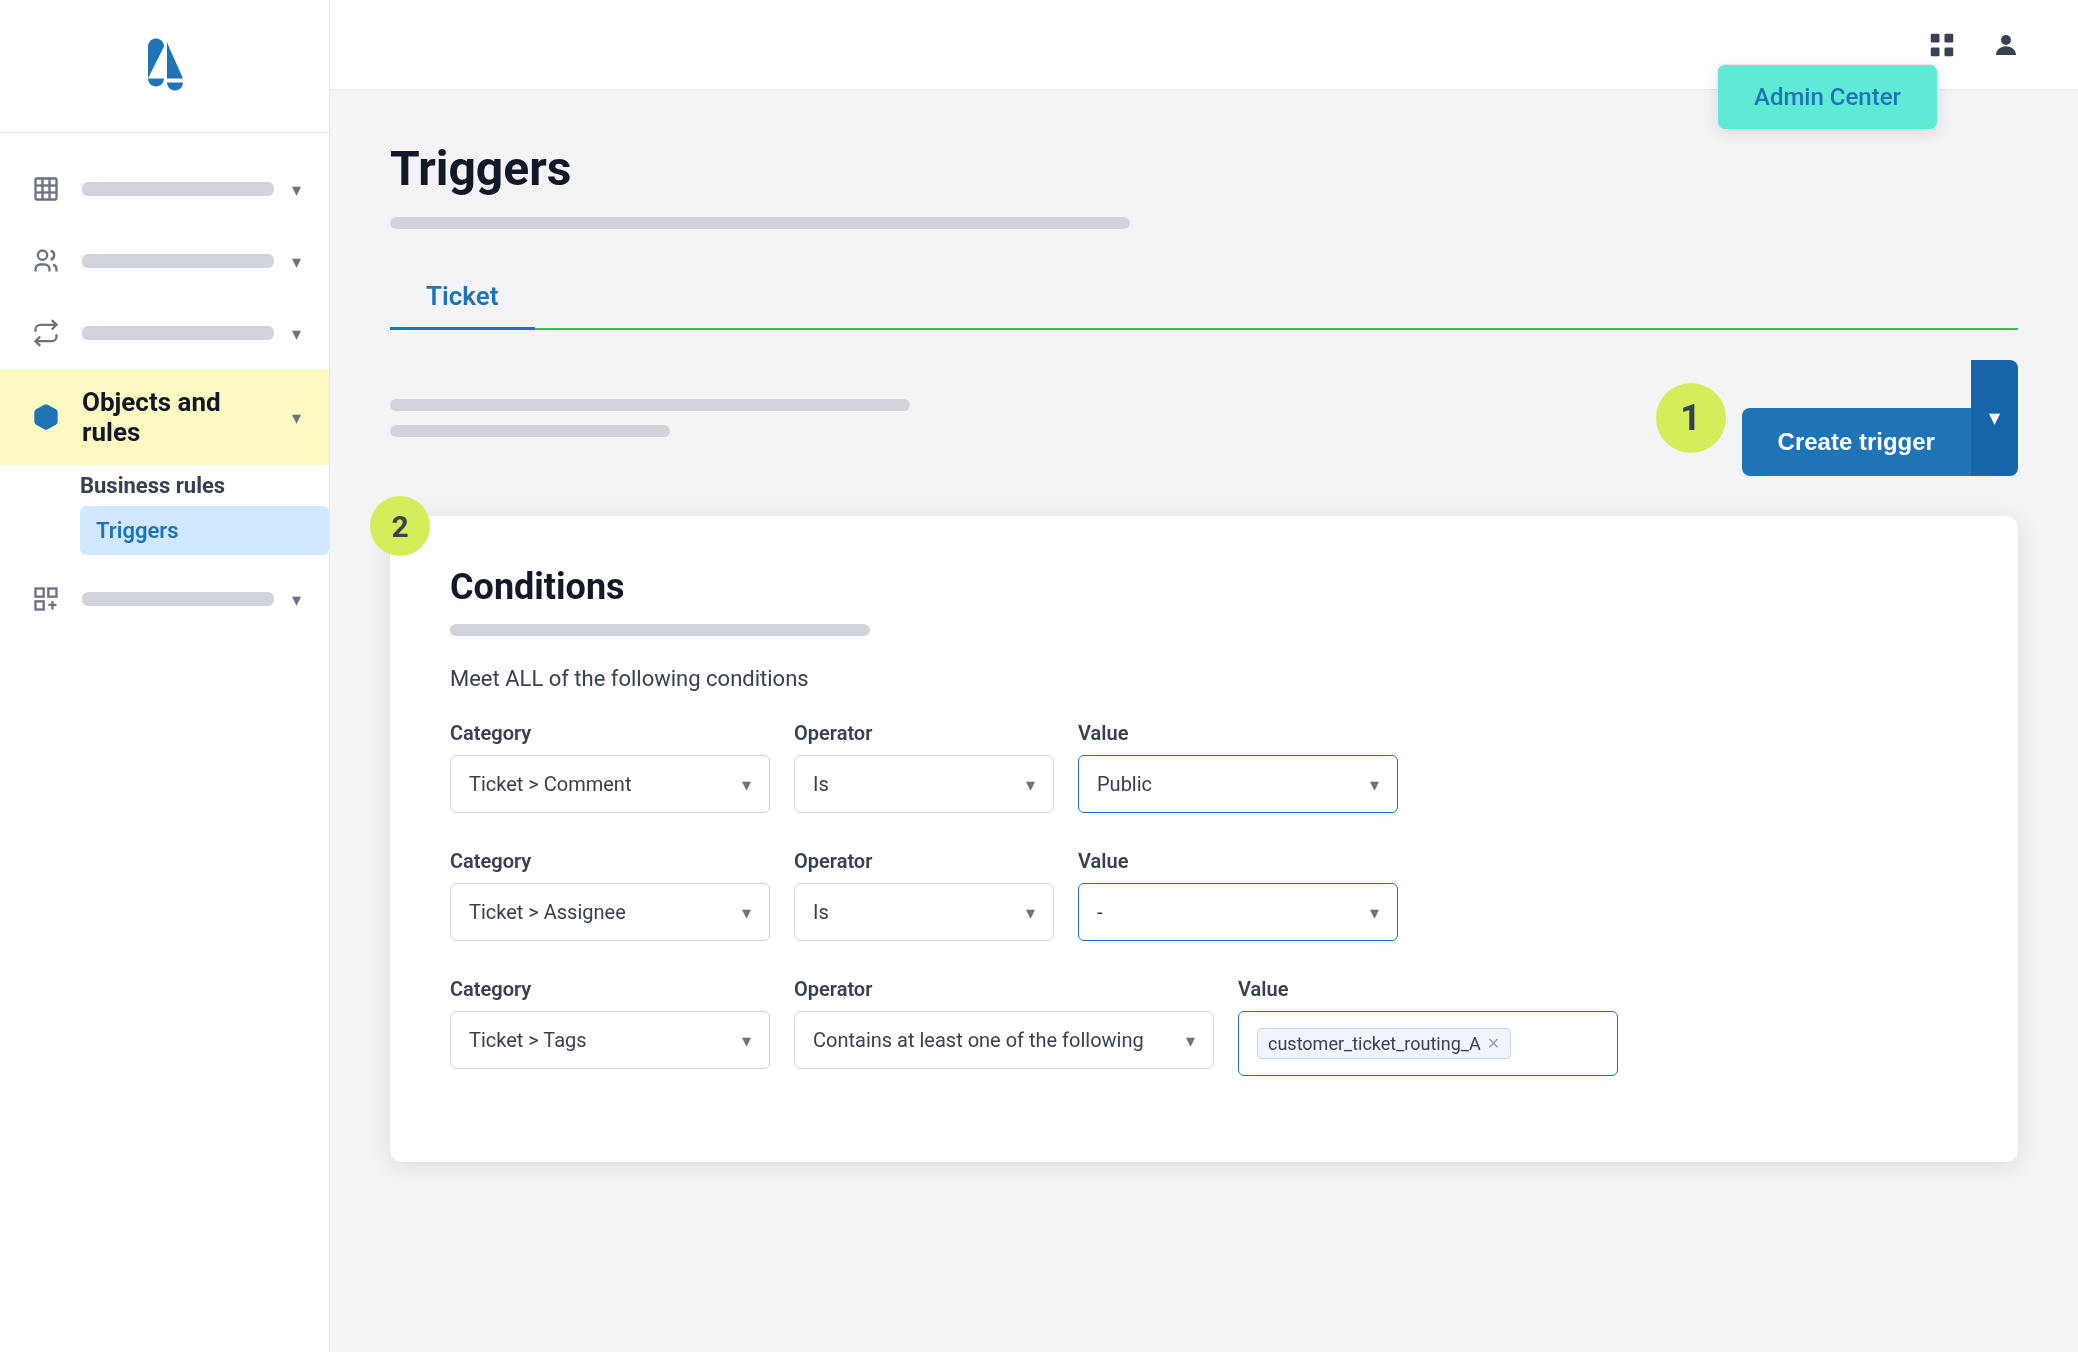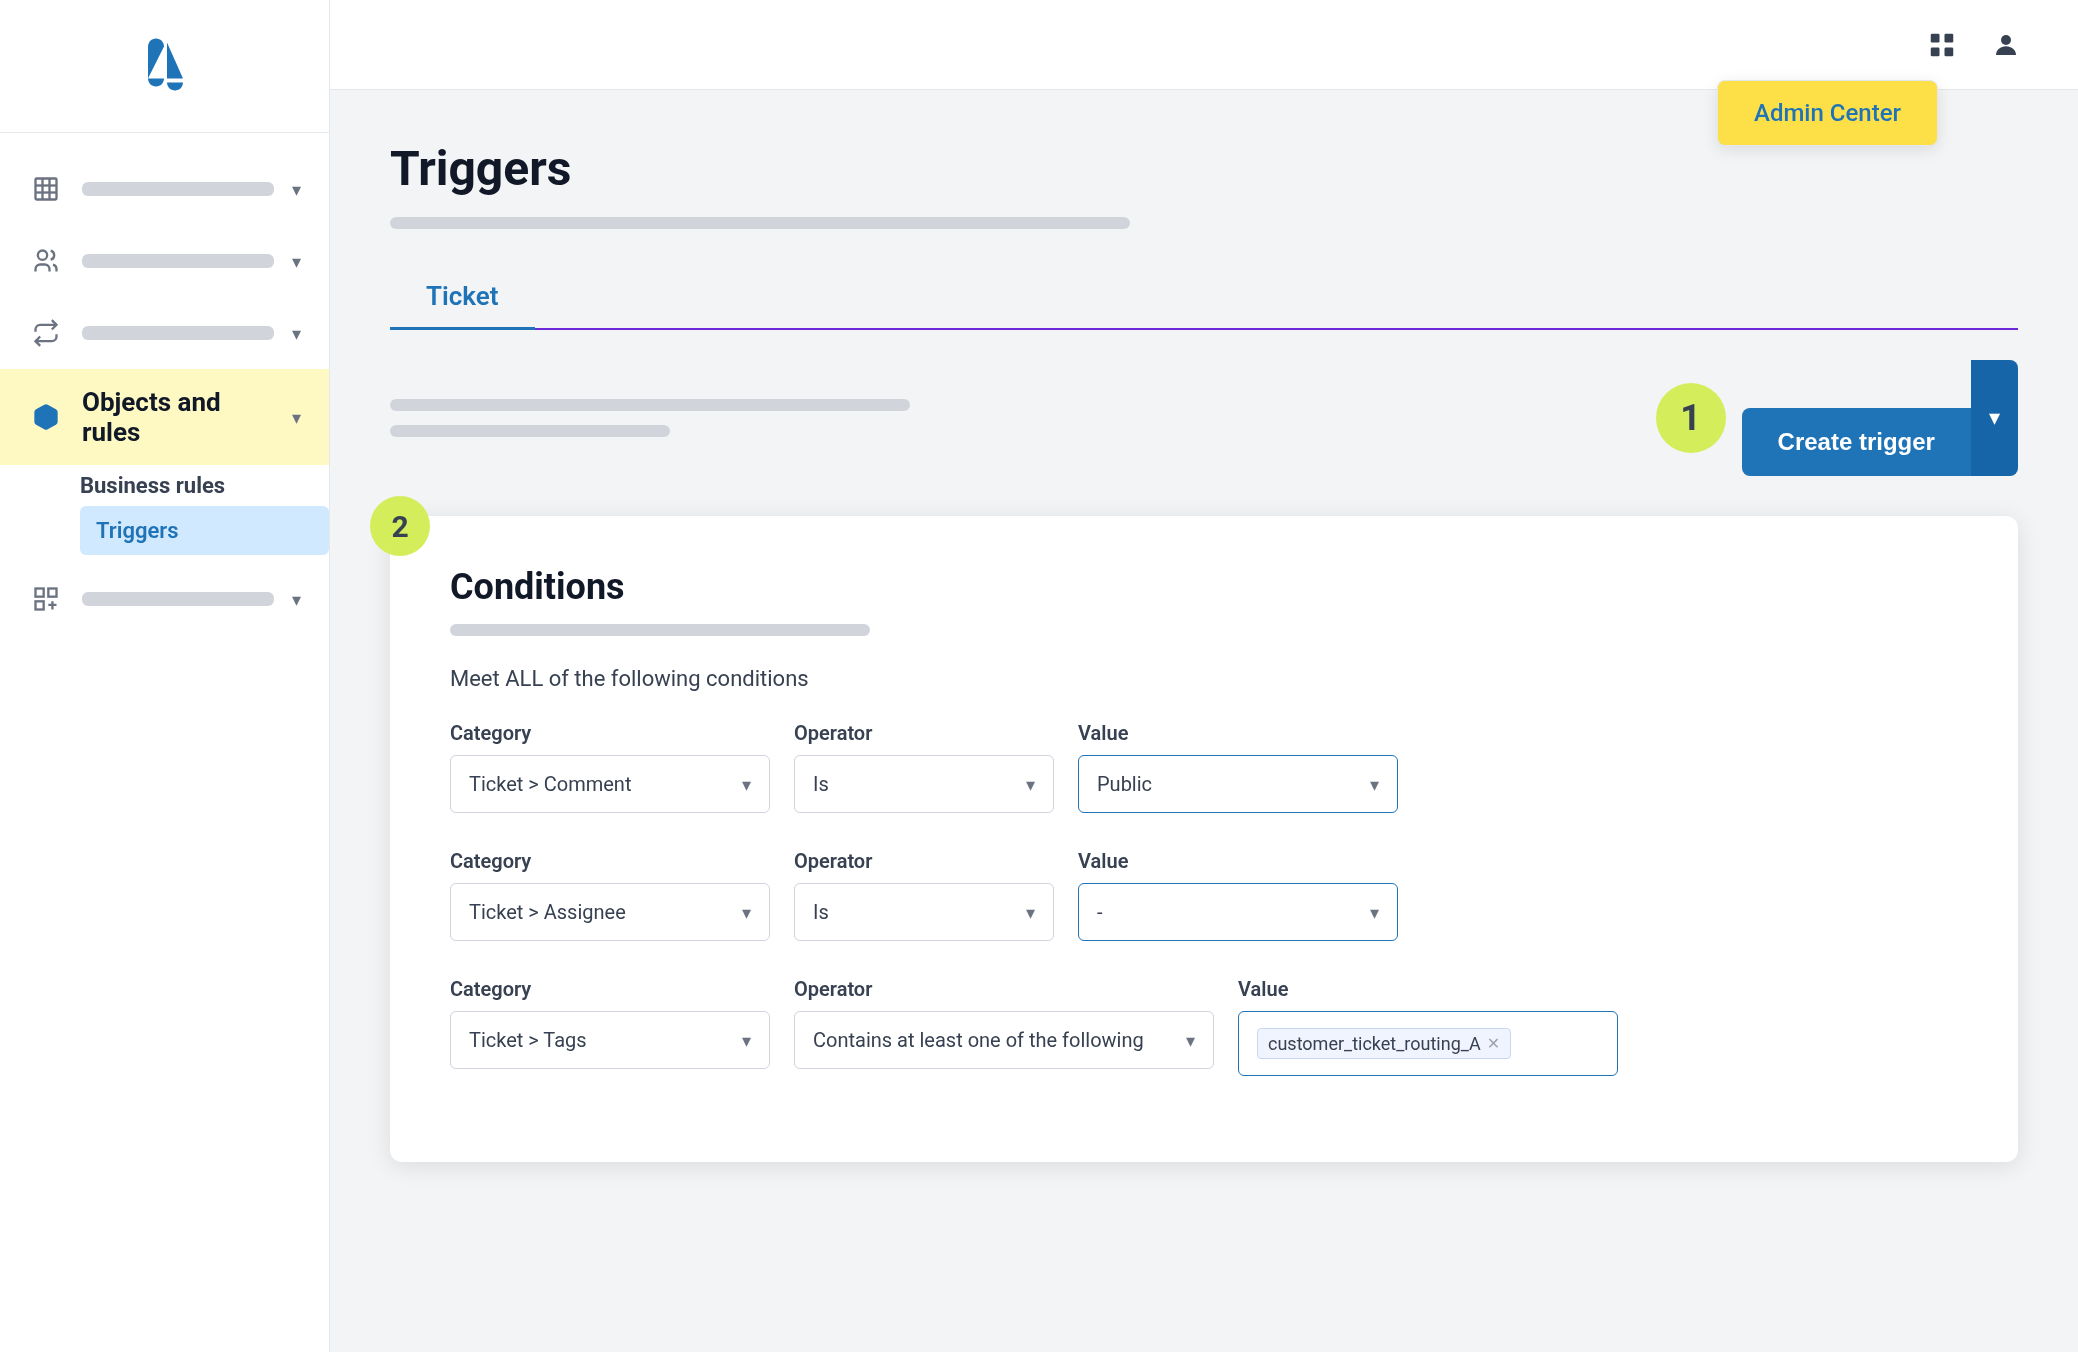--- a/index.html
+++ b/index.html
@@ -132,23 +132,23 @@
       border-radius: 6px;
     }
     .topbar-icon-btn svg {
       width: 30px;
       height: 30px;
     }
 
     
     .admin-dropdown {
       position: absolute;
-      top: 80px;
+      top: 64px;
       right: 140px;
-      background: #fde047;
+      background: #5eead4;
       border: 1px solid #e5e7eb;
       border-radius: 8px;
       padding: 18px 36px;
       z-index: 100;
       box-shadow: 0 4px 16px rgba(0,0,0,0.1);
     }
     .admin-dropdown a {
       color: #1f73b7;
       font-size: 24px;
       text-decoration: none;
@@ -174,21 +174,21 @@
       height: 12px;
       background: #d1d5db;
       border-radius: 6px;
       width: 740px;
       margin-bottom: 36px;
     }
 
     
     .tabs {
       display: flex;
-      border-bottom: 2px solid #6d28d9;
+      border-bottom: 2px solid #22c55e;
       margin-bottom: 30px;
       gap: 0;
     }
     .tab {
       padding: 16px 36px;
       font-size: 26px;
       cursor: pointer;
       color: #374151;
       border-bottom: 3px solid transparent;
       margin-bottom: -2px;

